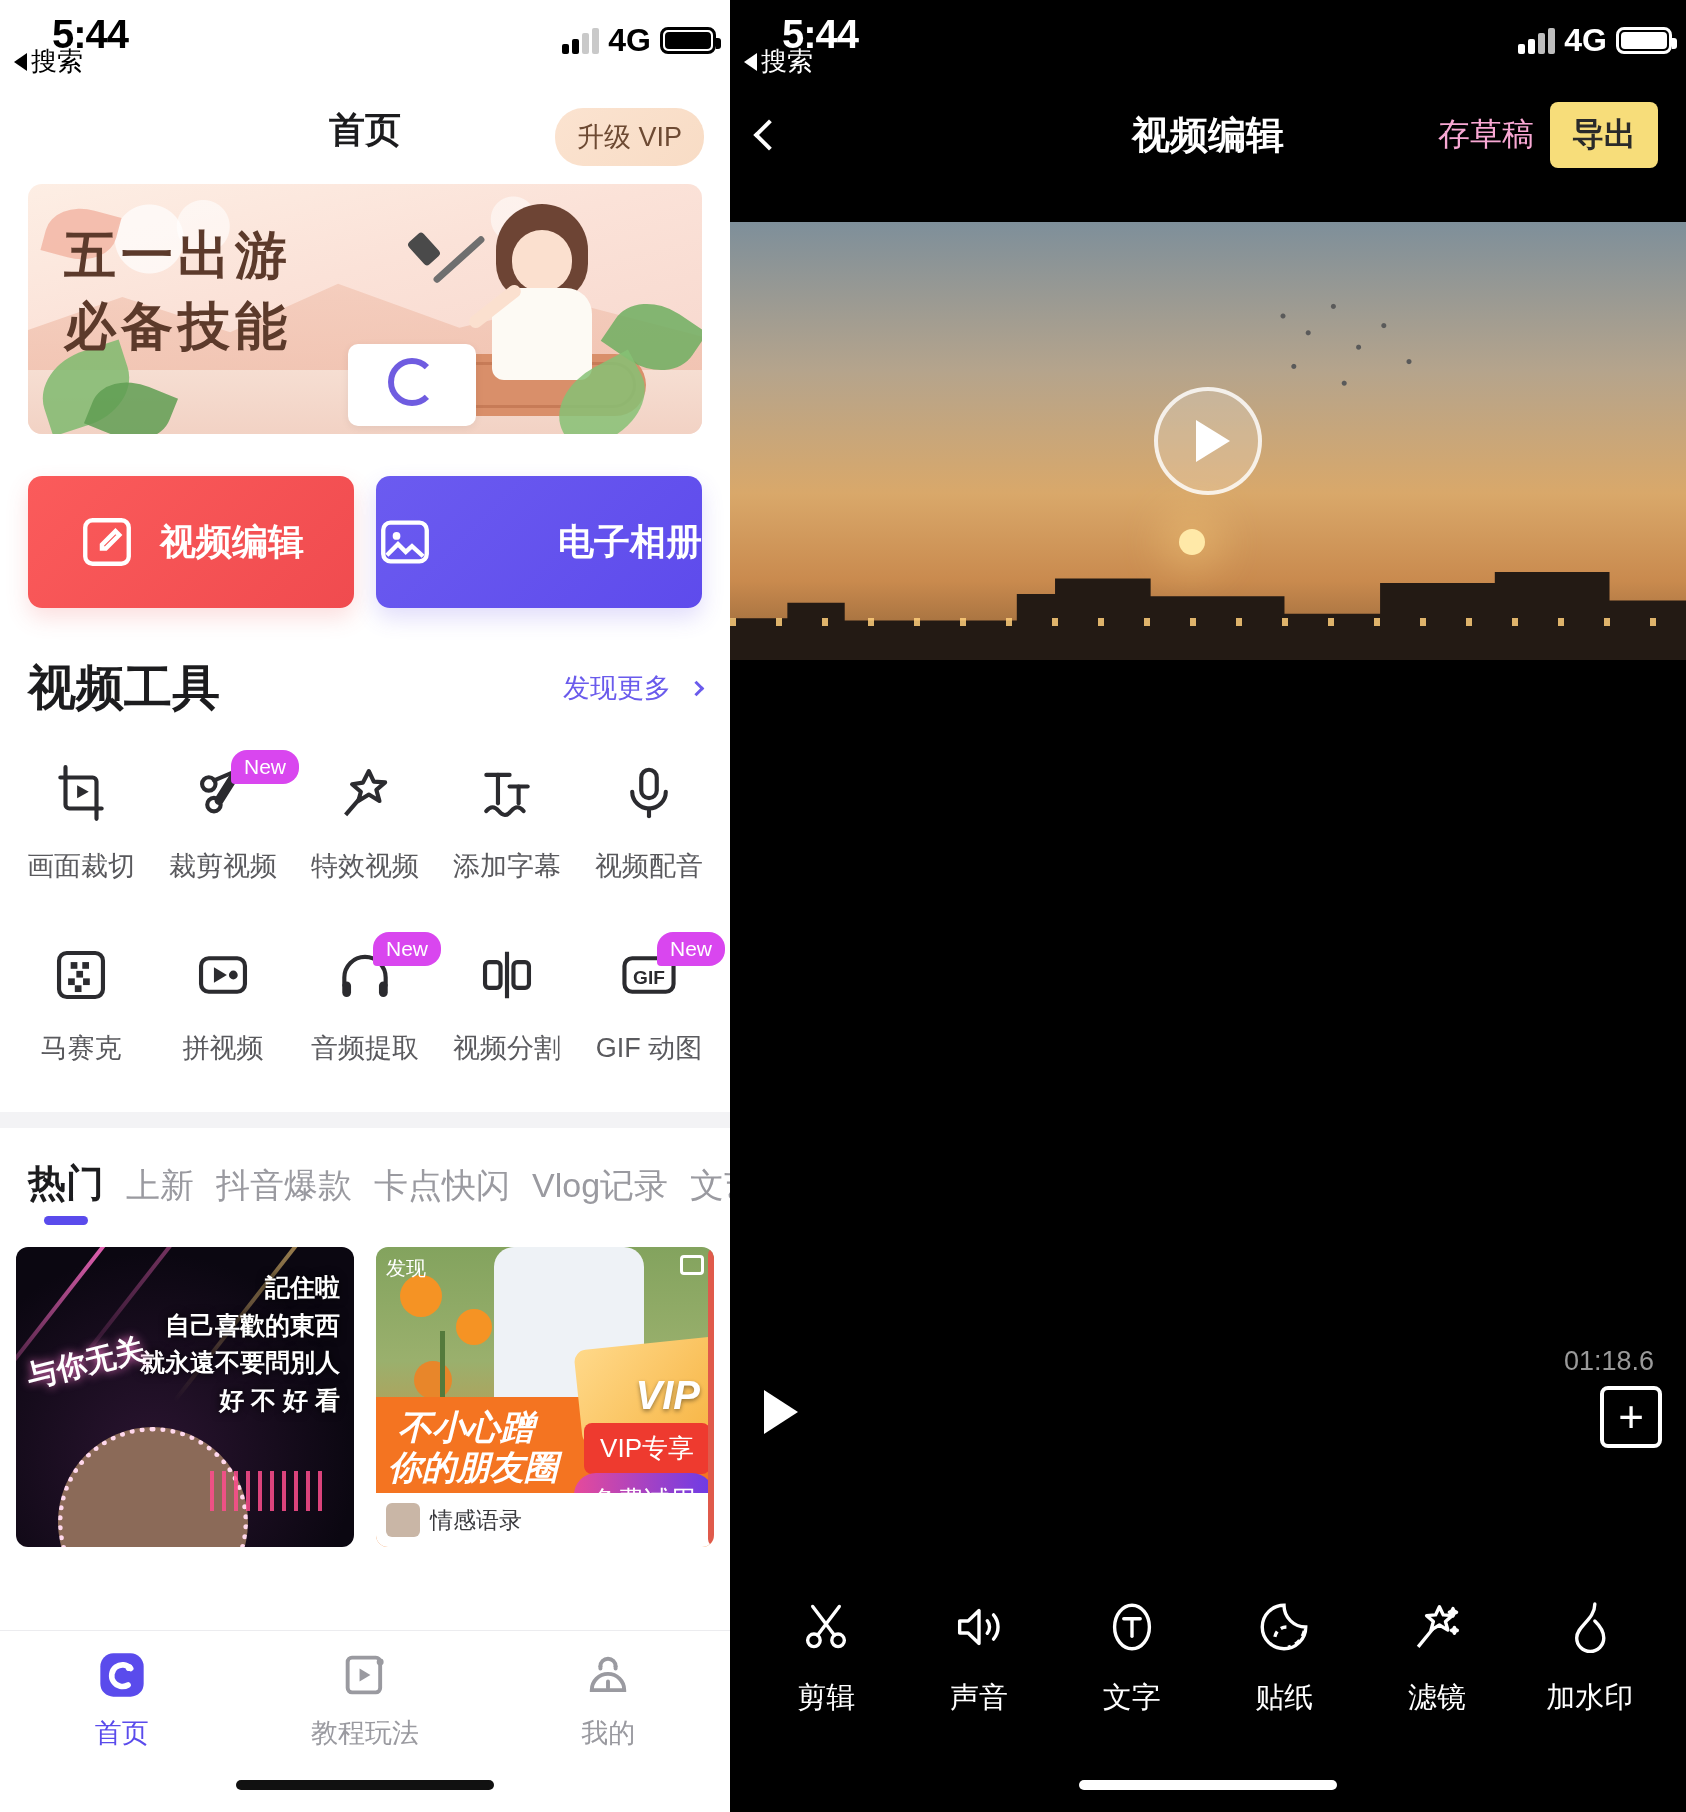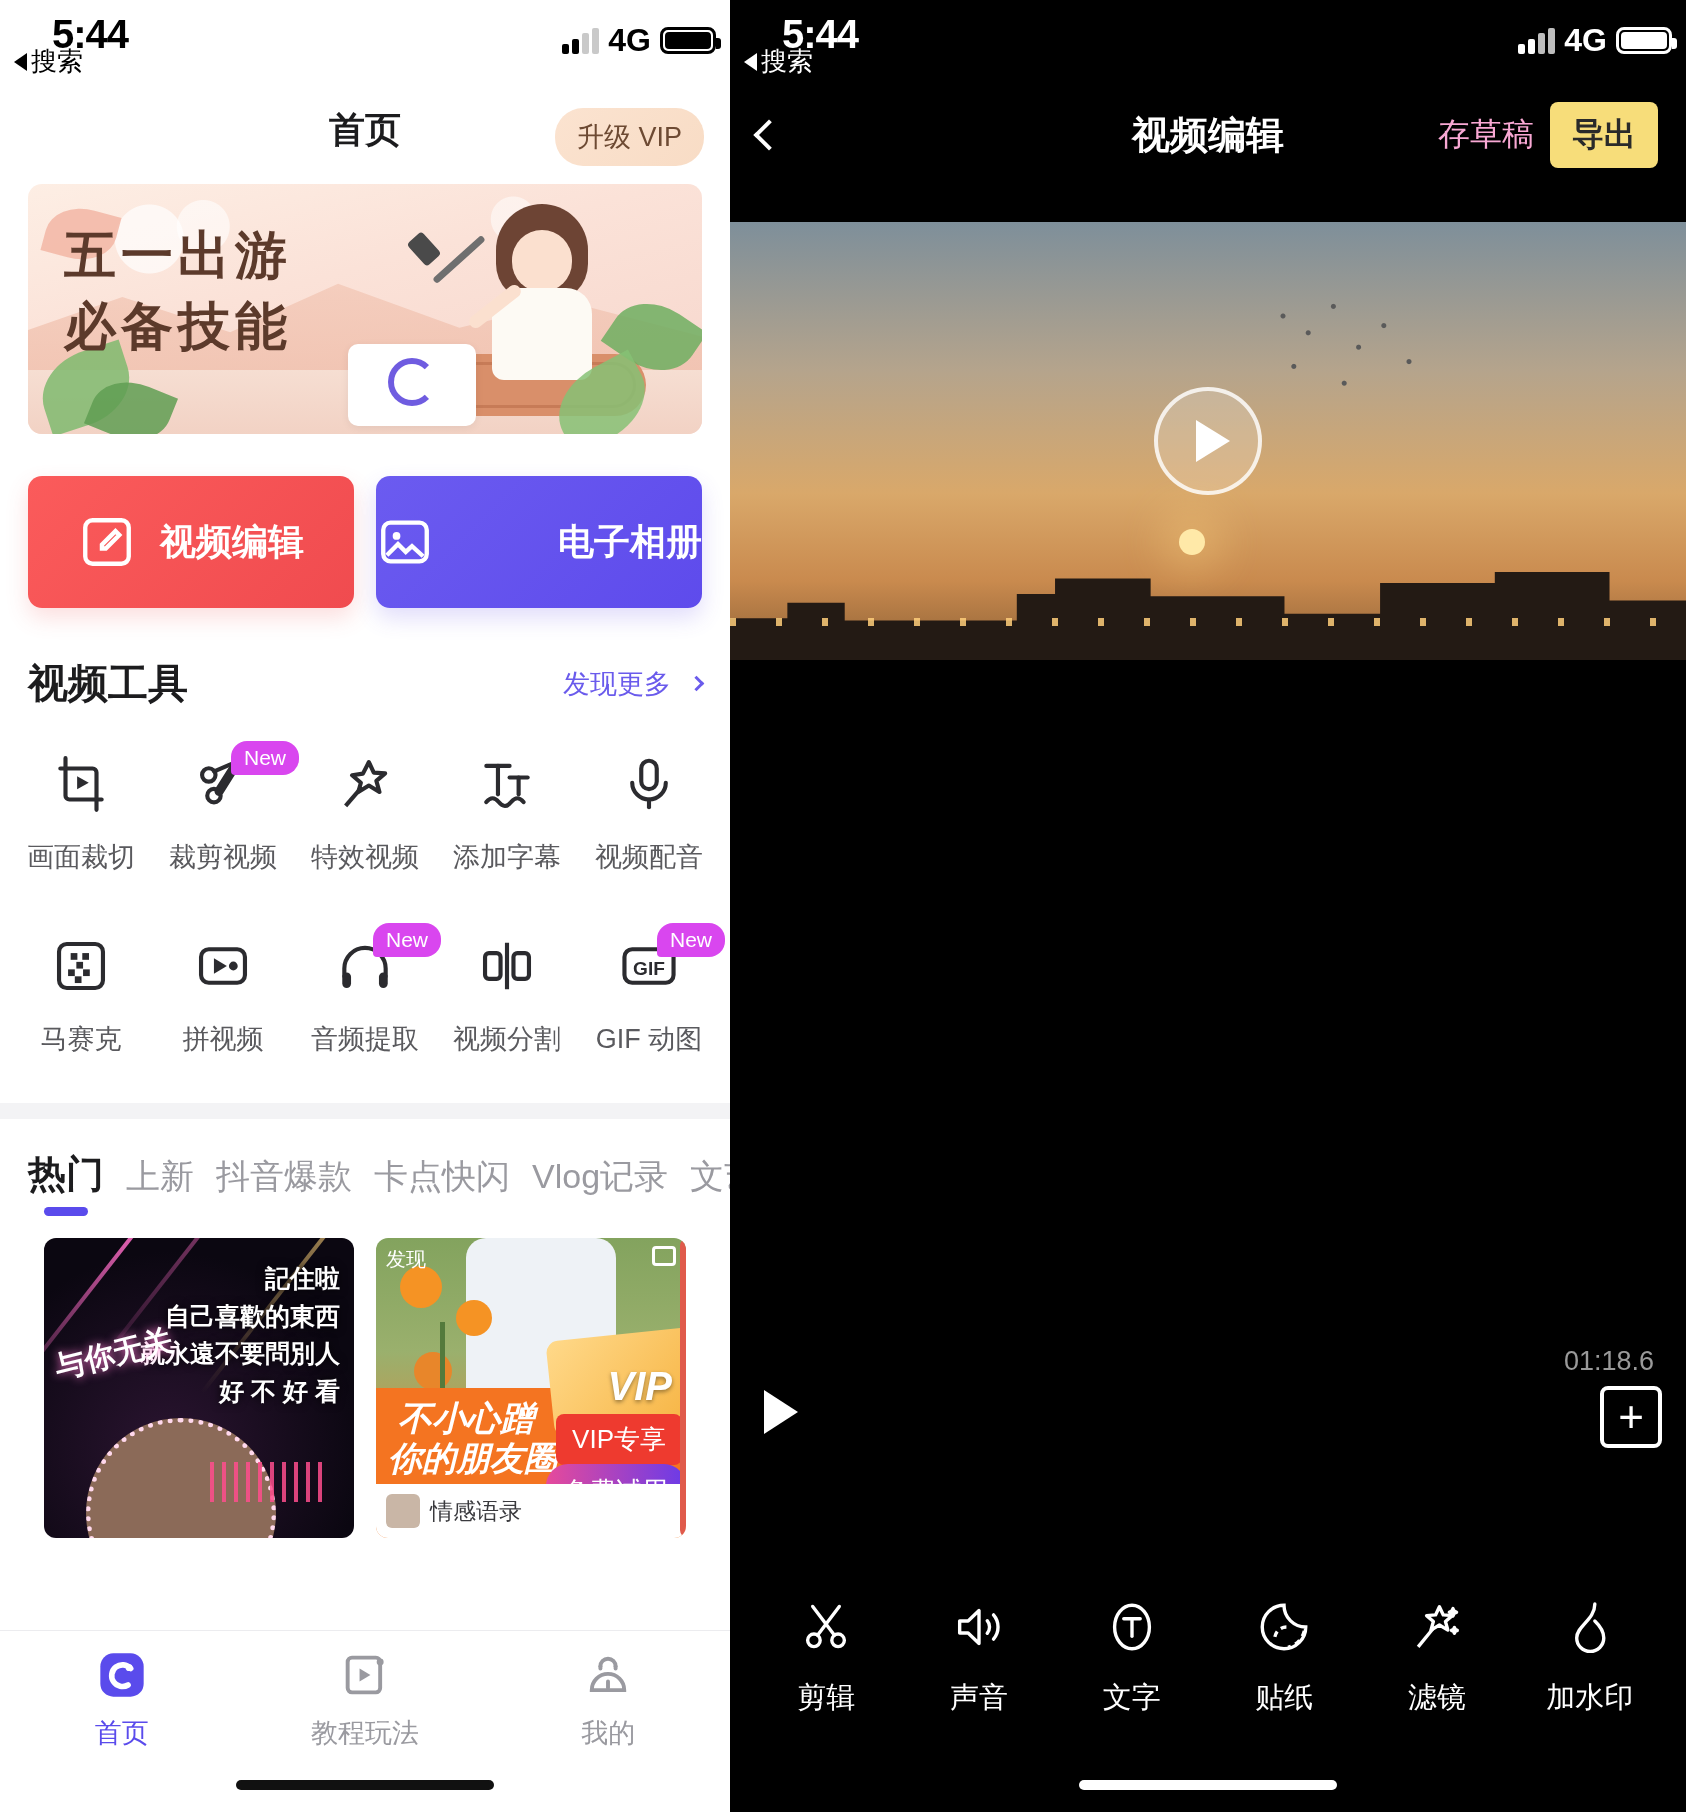--- a/index.html
+++ b/index.html
@@ -58,41 +58,41 @@
   .bn-circ { position:absolute; left:360px; bottom:28px; width:48px; height:48px; border:6px solid #6f5ce0; border-radius:50%; border-right-color:transparent; }
 
   .actions { display:flex; gap:22px; margin:42px 28px 0; }
   .act { flex:1; height:132px; border-radius:14px; display:flex; align-items:center; justify-content:center; gap:24px; color:#fff; }
   .act-red { background:linear-gradient(135deg,#fb5b5b,#f04b4f); box-shadow:0 10px 22px #f0555530; }
   .act-pur { background:linear-gradient(135deg,#6b5bf0,#5e4bec); box-shadow:0 10px 22px #5e4bec30;justify-content:space-between; }
   .act svg { width:58px; height:58px; }
   .act span { font-size:36px; font-weight:600; }
 
   .sec-head { display:flex; align-items:center; justify-content:space-between; margin:48px 28px 0; }
-  .sec-head h2 { font-size:40px; font-weight:700; color:#1c1c1e; }
+  .sec-head h2 { font-size:48px; font-weight:700; color:#1c1c1e; }
   .more { font-size:27px; color:#6a5bec; display:flex; align-items:center; gap:20px; }
   .chev-r { width:11px; height:11px; border-right:3px solid #6a5bec; border-top:3px solid #6a5bec; transform:rotate(45deg); }
 
   .tools { margin:34px 10px 0; }
   .trow { display:flex; }
   .tool { flex:1; display:flex; flex-direction:column; align-items:center; position:relative; padding-top:6px; }
   .tool .ic { width:66px; height:66px; position:relative; display:flex; align-items:center; justify-content:center; }
   .tool .ic svg { width:62px; height:62px; }
   .tool .lb { margin-top:22px; font-size:27px; color:#5a5a5e; }
   .newbadge { position:absolute; top:-4px; left:50%; margin-left:8px; background:#d946ef; color:#fff; font-size:21px; font-weight:400; padding:5px 13px; border-radius:16px 16px 16px 4px; }
   .trow2 { margin-top:52px; }
 
   .divider { height:16px; background:#f3f3f5; margin-top:46px; }
 
   .tabs { display:flex; align-items:flex-end; gap:22px; padding:30px 28px 0; overflow:hidden; }
   .tab { font-size:34px; color:#9a9aa0; position:relative; padding-bottom:16px; white-space:nowrap; }
   .tab.on { color:#1c1c1e; font-weight:700; font-size:38px; }
   .tab.on::after { content:""; position:absolute; left:50%; transform:translateX(-50%); bottom:0; width:44px; height:9px; background:#5a4bec; border-radius:5px; }
 
-  .cards { display:flex; gap:22px; padding:22px 44px 0; }
+  .cards { display:flex; gap:22px; padding:22px 16px 0; }
   .card { flex:1; height:300px; border-radius:12px; overflow:hidden; position:relative; }
   .c1 { background:radial-gradient(circle at 40% 70%, #2a1430 0%, #0b0711 70%); }
   .c1 .streak { position:absolute; width:4px; height:240px; background:linear-gradient(180deg,#ff6cc7,transparent); transform:rotate(38deg); }
   .c1 .s1 { left:30px; top:-50px; } .c1 .s2 { left:120px; top:-80px; opacity:.6; }
   .c1 .s3 { left:230px; top:-60px; opacity:.7; background:linear-gradient(180deg,#ffd27a,transparent); }
   .c1 .t { position:absolute; right:14px; top:22px; color:#fff; font-size:25px; text-align:right; line-height:1.5; font-weight:600; text-shadow:0 0 8px #000; }
   .c1 .brand { position:absolute; left:10px; top:96px; color:#fff; font-size:30px; font-weight:800; transform:rotate(-14deg); text-shadow:0 0 10px #ff7ad0; }
   .c1 .ring { position:absolute; left:42px; bottom:-70px; width:190px; height:190px; border-radius:50%; border:5px dotted #ffd8ec; overflow:hidden; background:#8b6a58; }
   .c1 .wave { position:absolute; right:24px; bottom:36px; width:120px; height:40px; background:
      repeating-linear-gradient(90deg,#ff4d8d 0 4px, transparent 4px 12px); opacity:.85; }

